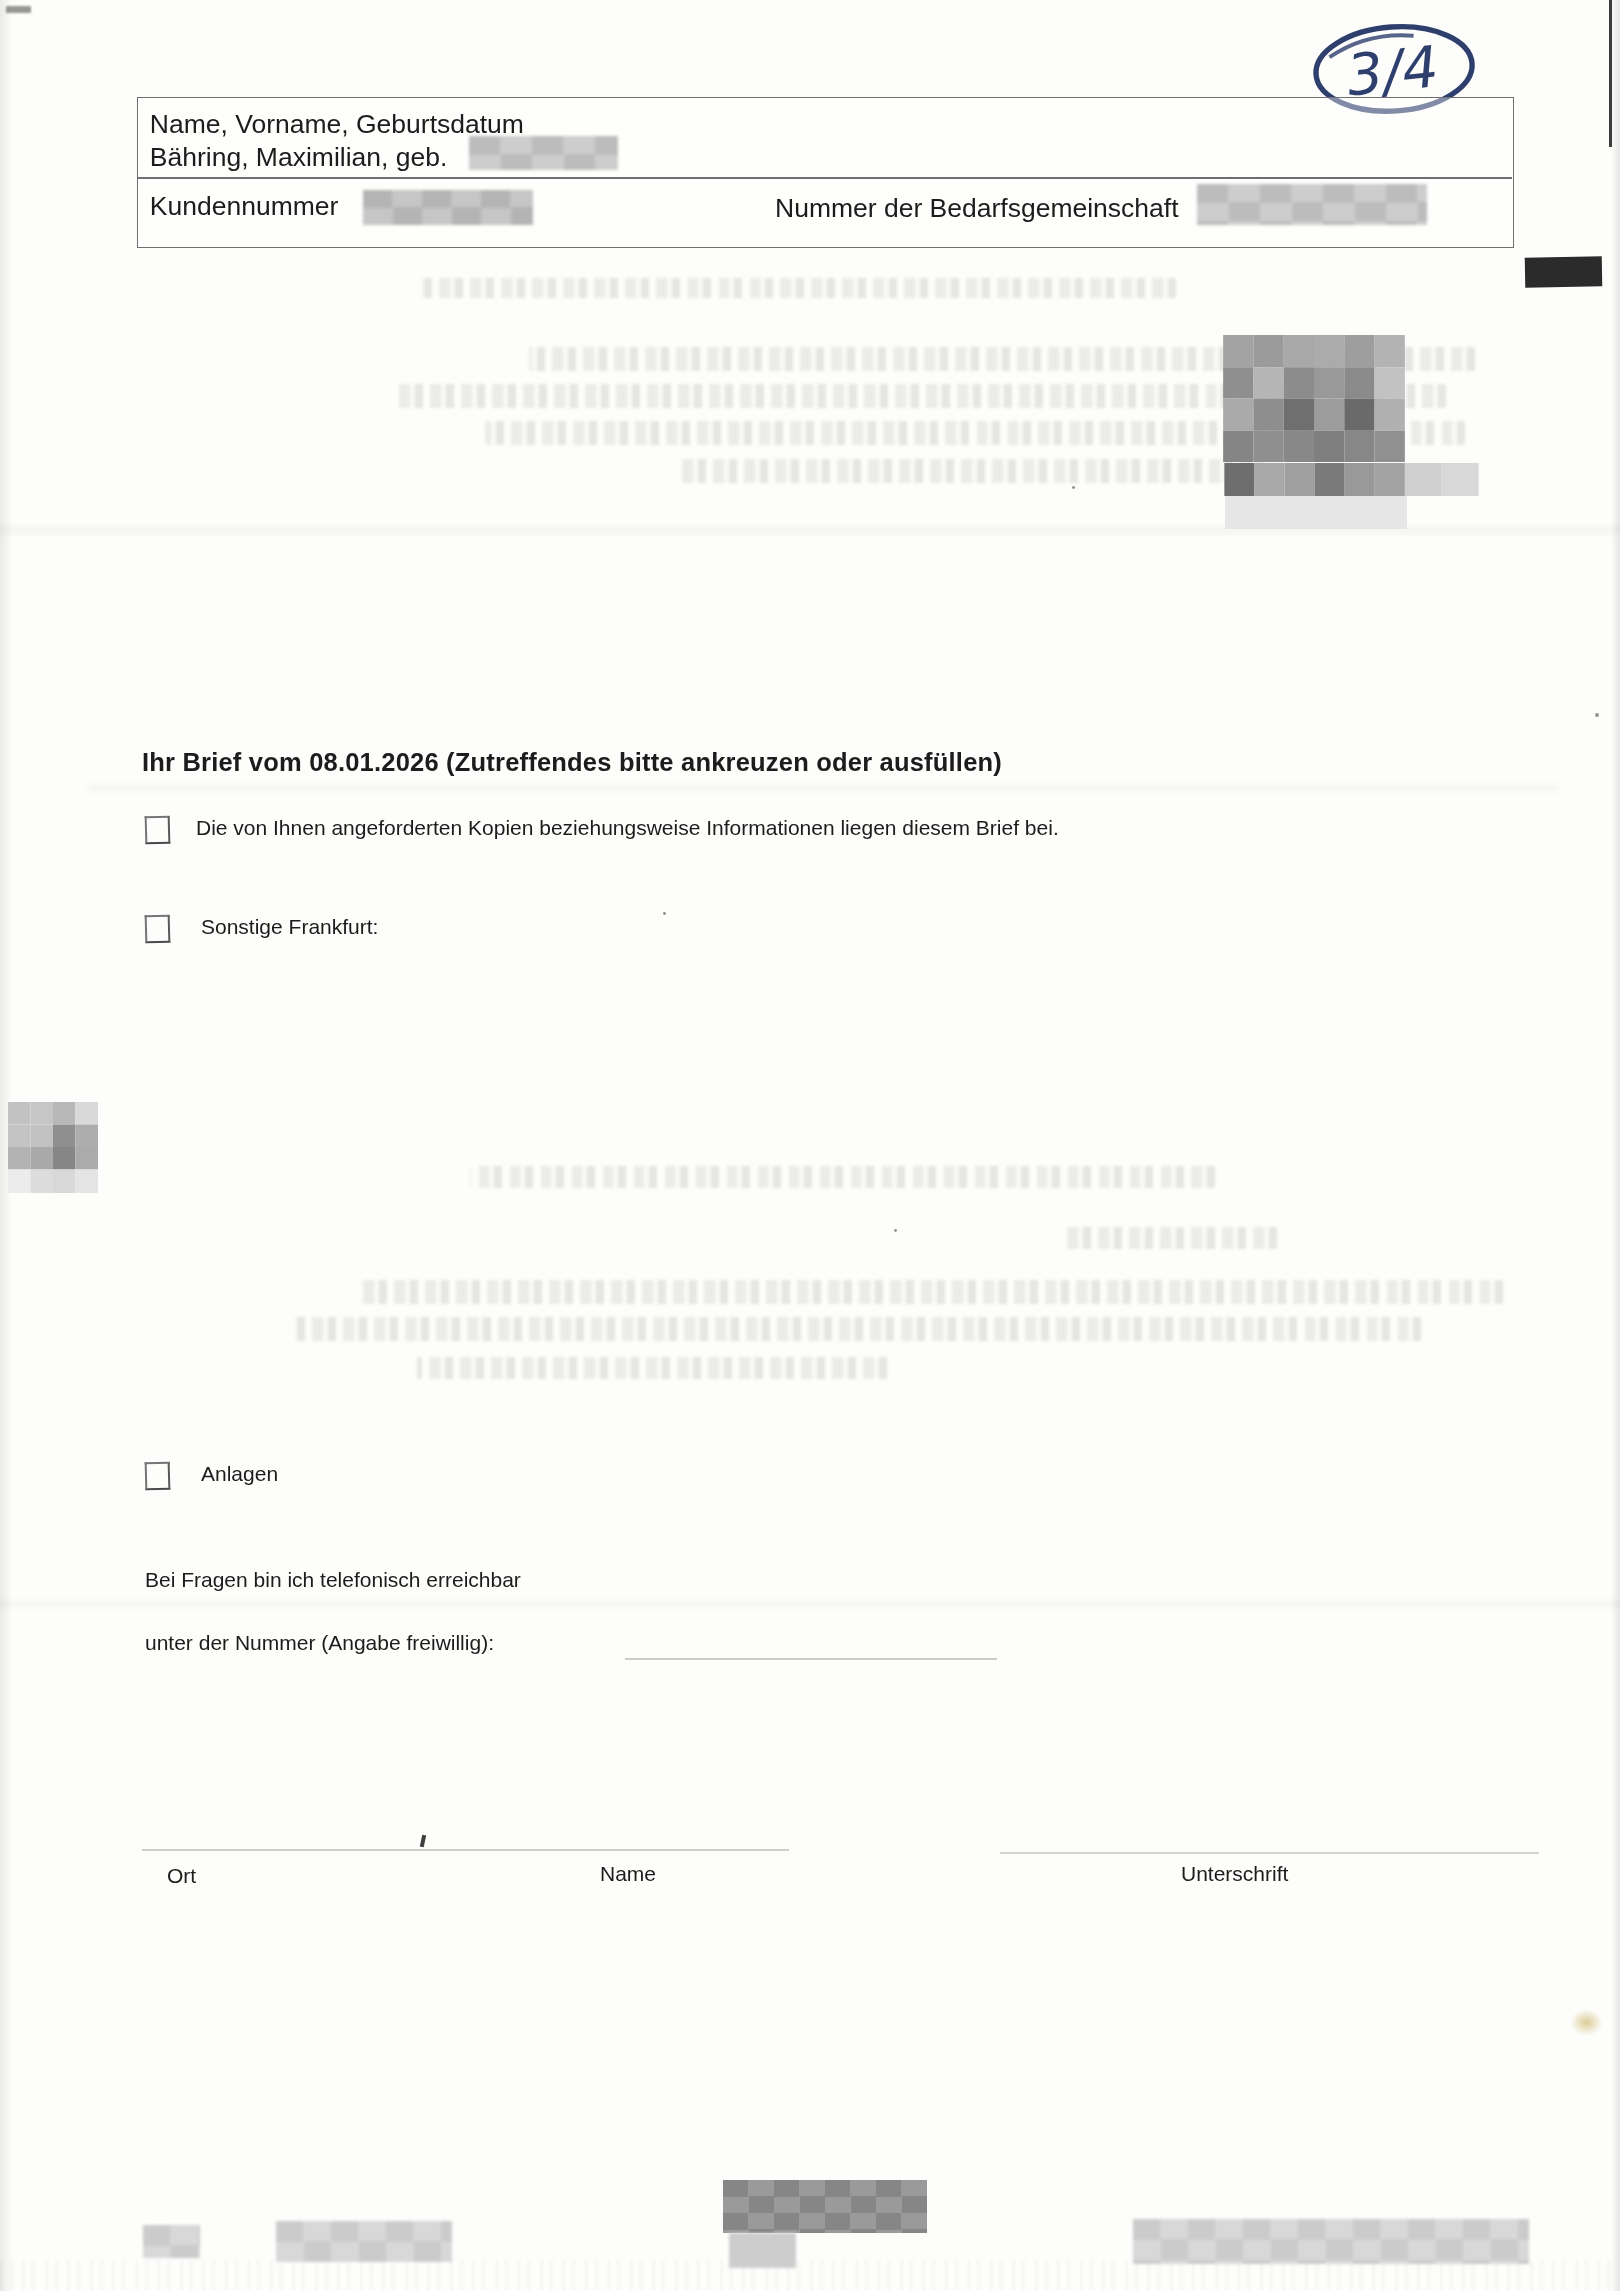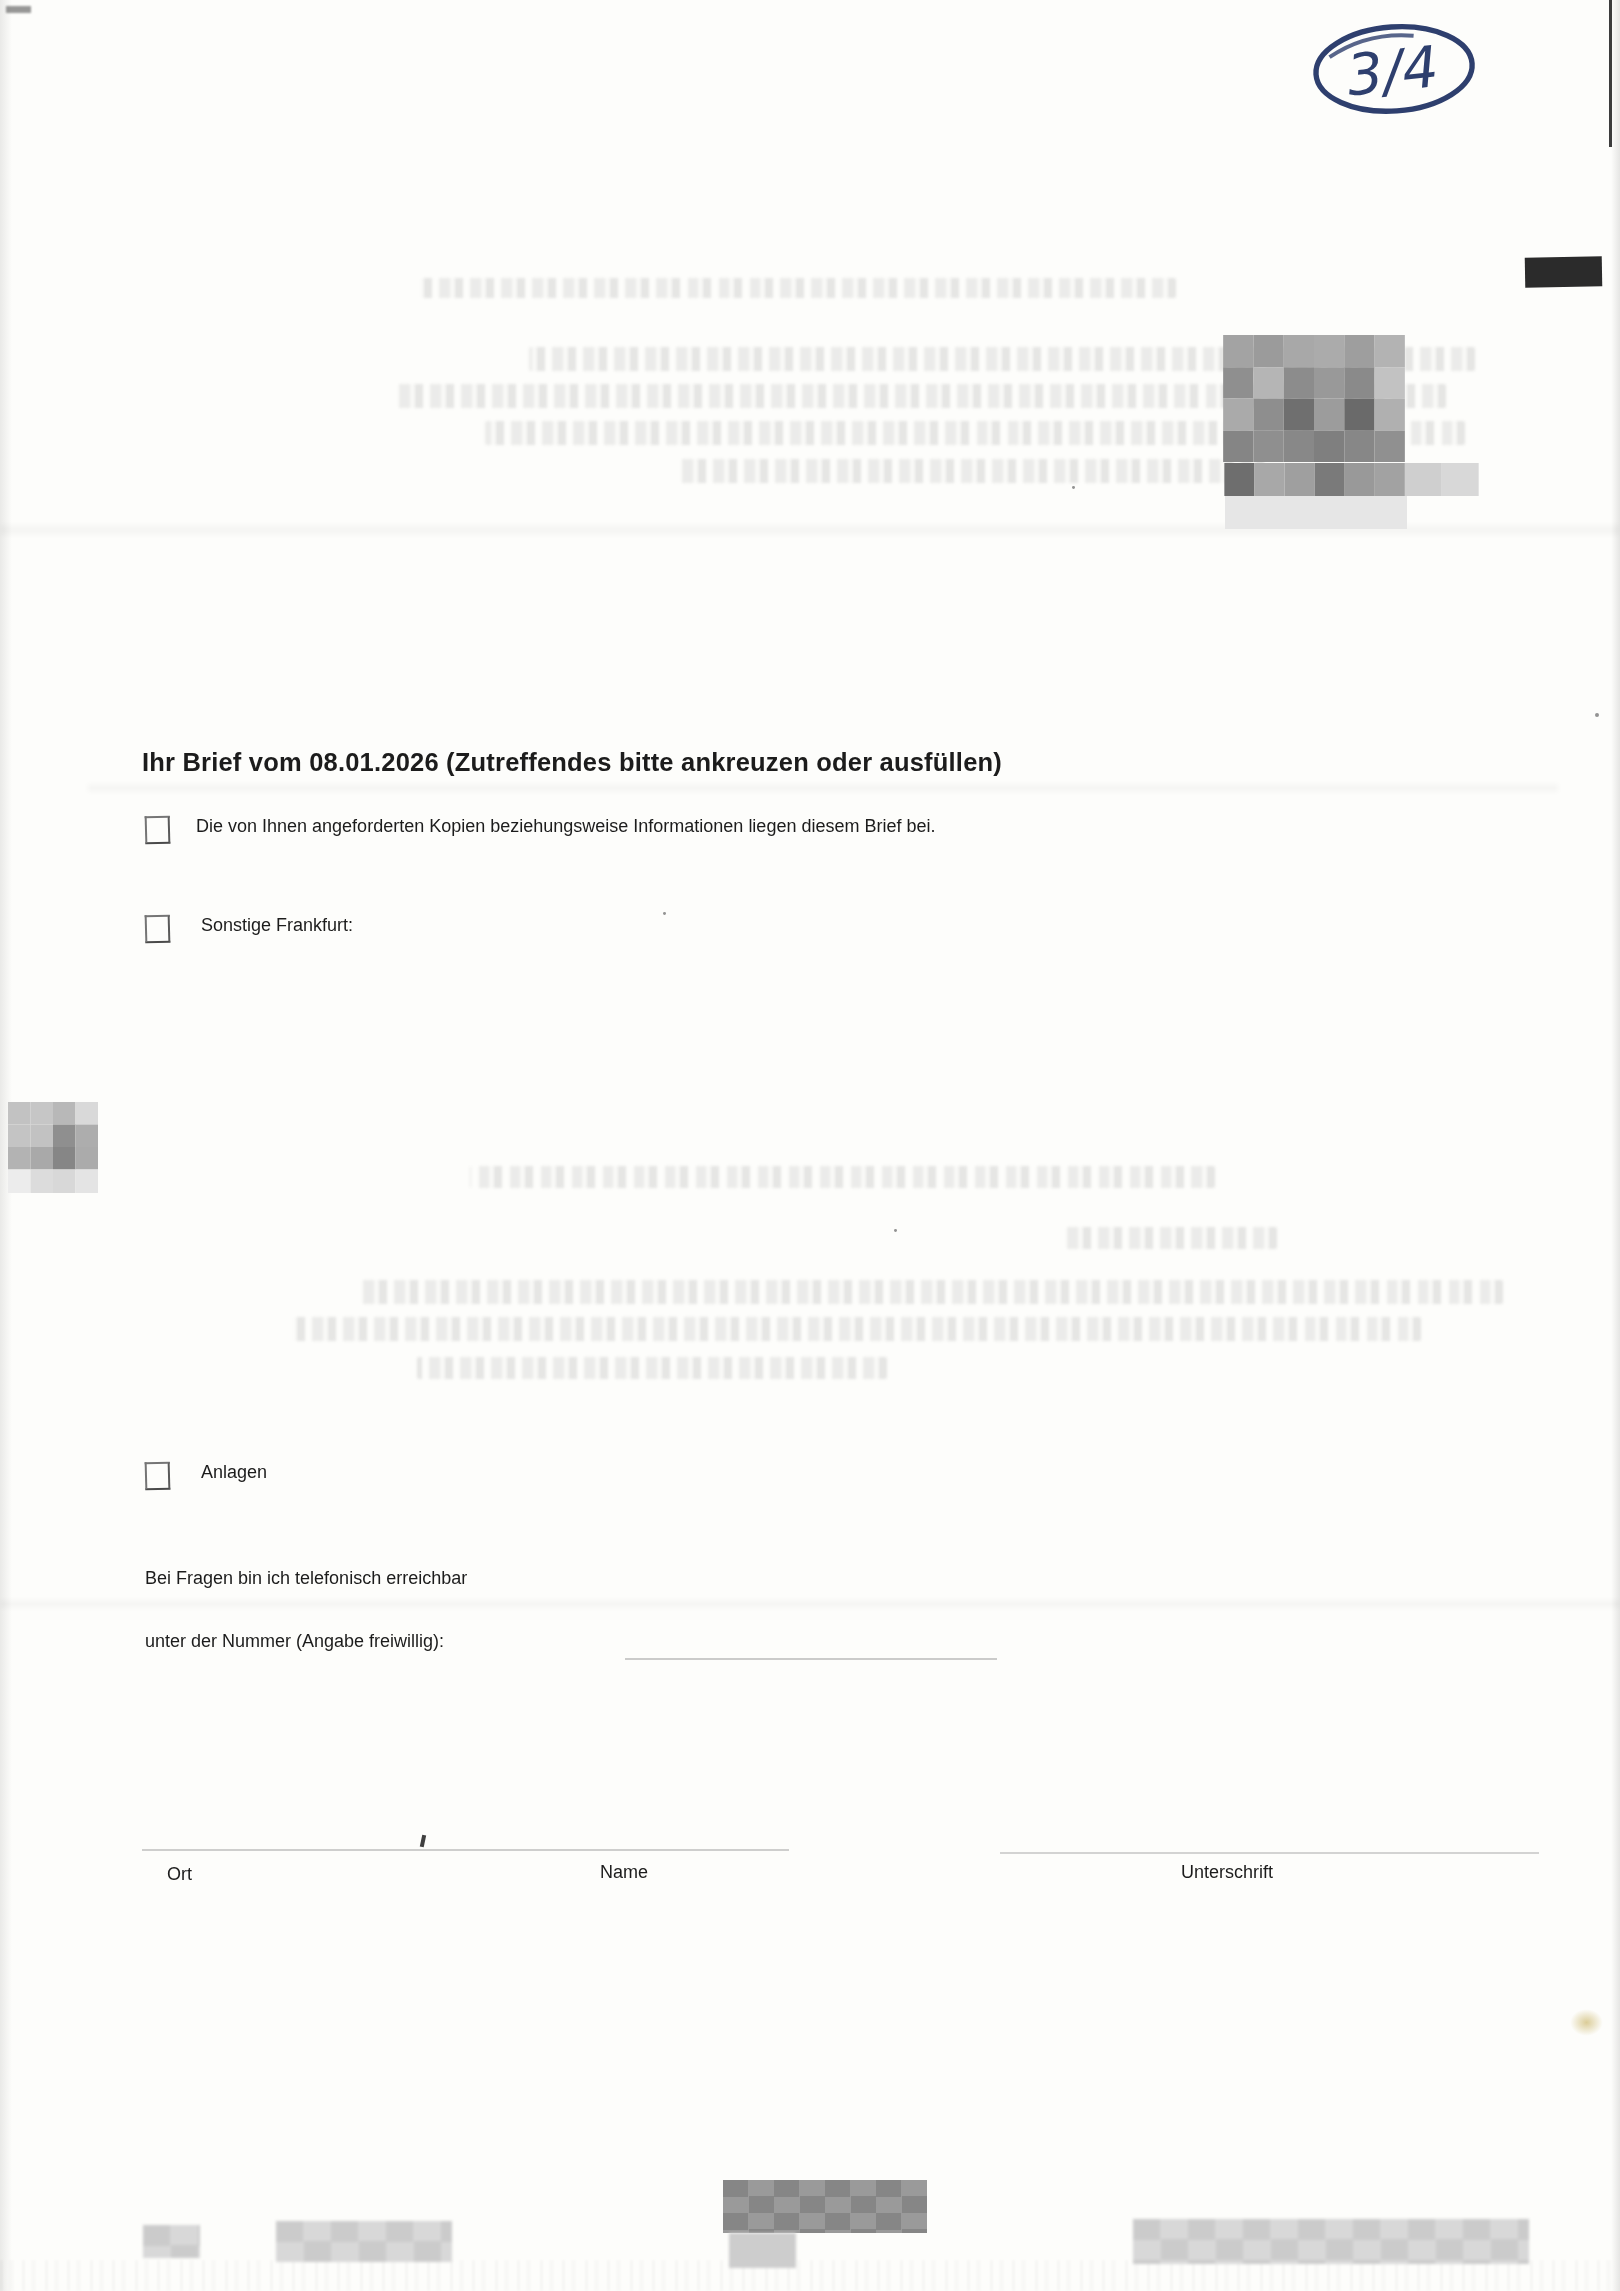--- a/index.html
+++ b/index.html
@@ -36,21 +36,21 @@
   .checker-f { background:repeating-conic-gradient(#d8d8d8 0% 25%, #cbcbcb 0% 50%); background-size:55px 41px; filter:blur(1.5px); }
   .checker-d { background:repeating-conic-gradient(#9a9a9a 0% 25%, #868686 0% 50%); background-size:51px 33px; filter:blur(0.6px); }
   .soft { filter:blur(1.6px); }
 
   
   .hdr-box { left:137px; top:97px; width:1377px; height:151px;
     border:1.5px solid #6f6f6f; box-sizing:border-box; background:rgba(255,255,255,.4); }
   .hdr-divider { left:0; top:79px; width:1374px; height:1.5px; background:#6f6f6f; }
   .hdr-text { font-size:26.5px; line-height:32px; }
 
-  .body-text { font-size:18px; }
+  .body-text { font-size:21px; }
   .subject { font-size:25.5px; font-weight:bold; letter-spacing:0.2px; }
 
   .cb { width:24.5px; height:28px; border:2px solid #757575; border-bottom-color:#4a4a4a;
     border-right-color:#5a5a5a; transform:rotate(-1.5deg); box-sizing:border-box; background:transparent; }
 
   .hline { height:2px; background:rgba(150,150,150,.55); }
   .hline-light { height:1.5px; background:rgba(170,170,170,.6); }
 
   .speck { background:#5a5a5a; border-radius:50%; opacity:.65; }
   .stain { background:radial-gradient(ellipse at center, rgba(196,172,86,.6), rgba(196,172,86,0) 70%); }
@@ -68,20 +68,30 @@
   <div class="abs crease" style="left:88px; top:784px; width:1470px; height:7.8px;"></div>
   <div class="abs crease" style="left:0; top:1600px; width:1620px; height:7.8px;"></div>
   <div class="abs bottom-band"></div>
 
   <svg class="abs" style="left:1308px; top:13.7px;" width="176" height="106" viewBox="0 0 180 108">
     <ellipse cx="88" cy="56" rx="80" ry="43" fill="none" stroke="#2e3f6e" stroke-width="5.5" transform="rotate(-4 88 56)" stroke-linecap="round"></ellipse>
     <path d="M22 44 Q60 18 108 22" fill="none" stroke="#2e3f6e" stroke-width="4" opacity=".8"></path>
     <text x="40" y="80" font-size="58" font-style="italic" fill="#2e3f6e" font-family="DejaVu Sans, sans-serif" transform="rotate(-6 70 60)">3/4</text>
   </svg>
 
+  <div class="abs hdr-box">
+    <div class="abs hdr-divider"></div>
+    <div class="abs t hdr-text" style="left:11.8px; top:9.8px;">Name, Vorname, Geburtsdatum</div>
+    <div class="abs t hdr-text" style="left:11.8px; top:43px;">Bähring, Maximilian, geb.</div>
+    <div class="abs checker-l soft" style="left:331px; top:38px; width:149px; height:34px;"></div>
+    <div class="abs t hdr-text" style="left:11.8px; top:92px;">Kundennummer</div>
+    <div class="abs checker-m soft" style="left:225px; top:92px; width:170px; height:35px;"></div>
+    <div class="abs t hdr-text" style="left:637px; top:94px;">Nummer der Bedarfsgemeinschaft</div>
+    <div class="abs checker-l soft" style="left:1059px; top:86px; width:230px; height:41px;"></div>
+  </div>
 
   <div class="abs" style="left:1525px; top:257px; width:77px; height:30px; background:#2b2b2b; transform:rotate(-1deg);"></div>
 
   <div class="abs ghost" style="left:421px; top:278px; width:755px; height:19.6px;"></div>
   <div class="abs ghost" style="left:529px; top:347px; width:946px; height:23.5px;"></div>
   <div class="abs ghost" style="left:397px; top:384px; width:1049px; height:23.5px;"></div>
   <div class="abs ghost" style="left:485px; top:421px; width:980px; height:23.5px;"></div>
   <div class="abs ghost" style="left:676px; top:459px; width:588px; height:23.5px;"></div>
   <div class="abs ghost" style="left:470px; top:1166px; width:745px; height:21.6px;"></div>
   <div class="abs ghost" style="left:1066px; top:1227px; width:211px; height:21.6px;"></div>

